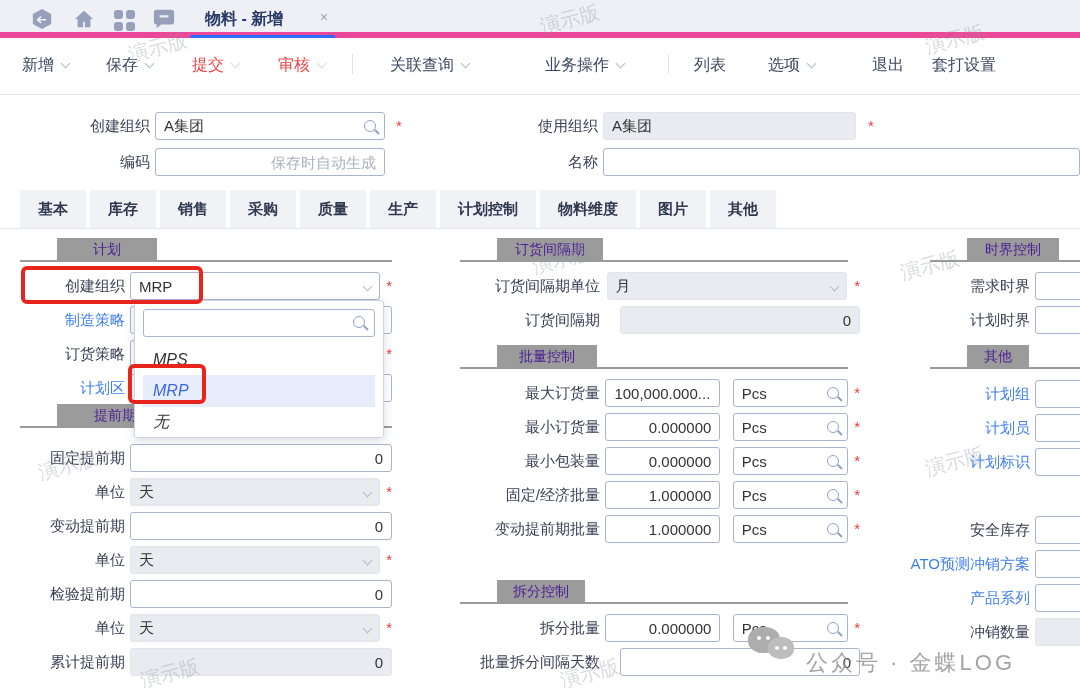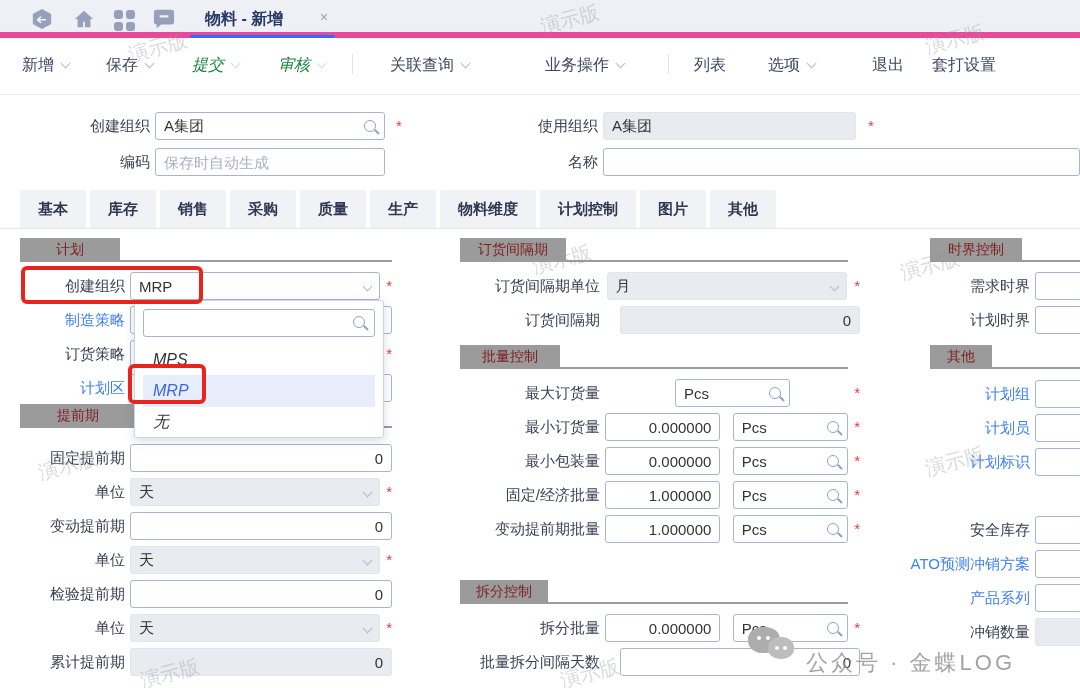--- a/index.html
+++ b/index.html
@@ -1,36 +1,36 @@
 <!DOCTYPE html>
 <html><head>
 <meta charset="utf-8">
 <style>
   * { box-sizing: border-box; margin:0; padding:0; }
   html,body { width:1080px; height:688px; }
   body {
     position:relative; overflow:hidden; background:#fff;
     font-family:"Liberation Sans","DejaVu Sans",sans-serif; color:#3a4154;
   }
-  .abs { position:absolute; }
+  .abs { position:absolute;text-align:right; }
 
   
   .topbar { position:absolute; left:0; top:0; width:1080px; height:38px; background:#eef0f5; border-bottom:6px solid #ec4899; }
   .tb-icon { position:absolute; top:8px; width:24px; height:22px; color:#96a0bb; cursor:pointer; }
   .tb-icon svg { width:100%; height:100%; fill:#96a0bb; }
   .grid-ic { display:grid; grid-template-columns:9px 9px; grid-template-rows:9px 9px; gap:3px; padding-top:1px; }
   .grid-ic i { background:#96a0bb; border-radius:3px; }
   .tab-title { position:absolute; left:205px; top:9px; font-size:16px; font-weight:bold; color:#273a66; }
   .tab-close { position:absolute; left:320px; top:9px; font-size:14px; color:#9aa2b5; cursor:pointer; }
   .tab-underline { position:absolute; left:190px; top:35px; width:145px; height:3px; background:#2f6bff; border-radius:2px; }
 
   
   .toolbar { position:absolute; left:0; top:38px; width:1080px; height:57px; background:#fff; border-bottom:1px solid #e8eaf0; }
   .tbi { position:absolute; top:17px; font-size:16px; color:#3c4860; cursor:pointer; white-space:nowrap; }
-  .tbi.dis { color:#15803d; cursor:default;font-style:italic; }
+  .tbi.dis { color:#ef4444; cursor:default; }
   .cv { display:inline-block; width:7px; height:7px; border:solid #b3bac9; border-width:0 1.5px 1.5px 0; transform:rotate(45deg); margin-left:8px; vertical-align:3px; }
   .tbi.dis .cv { border-color:#d7dbe4; }
   .tsep { position:absolute; top:16px; width:1px; height:20px; background:#dfe3ec; }
 
   
   .hlbl { position:absolute; font-size:15px; color:#3a4154; text-align:right; line-height:28px; }
   .inp { height:28px; border:1px solid #a9b4cf; border-radius:3px; background:#fff; display:flex; align-items:center; padding:0 8px; font-size:15px; color:#333; }
   .inp.dis { background:#e9ebf1; border-color:#e2e5ee; }
   .inp.num { justify-content:flex-end; }
   .inp.trunc { justify-content:flex-start; overflow:hidden; white-space:nowrap; }
@@ -41,21 +41,21 @@
   .mag::after { content:''; position:absolute; width:6px; height:1.6px; background:#8fa3c8; transform:rotate(45deg); right:-5px; bottom:-2px; }
   .req { color:#e53935; font-size:15px; margin-left:6px; line-height:28px; }
 
   
   .tabs { position:absolute; left:20px; top:190px; display:flex; gap:4px; }
   .tab { height:38px; line-height:38px; padding:0 18px; background:#f1f2f6; color:#2f3850; font-size:15px; font-weight:bold; cursor:pointer; border-radius:2px 2px 0 0; white-space:nowrap; }
   .tab.active { background:#2e63f6; color:#fff; }
   .tabs-line { position:absolute; left:0; top:228px; width:1080px; height:1px; background:#e4e7ee; }
 
   
-  .chip { position:absolute; height:24px; background:#9b9b9b; color:#7f1d1d; font-size:14px; display:flex; align-items:center; justify-content:center; z-index:1; }
+  .chip { position:absolute; height:24px; background:#9b9b9b; color:#4c1d95; font-size:14px; display:flex; align-items:center; justify-content:center; z-index:1;margin-left:37px; }
   .sline { position:absolute; height:2px; background:#9b9b9b; }
   .row { position:absolute; height:28px; display:flex; align-items:center; }
   .rL { left:20px; width:372px; }
   .rM { left:460px; width:400px;justify-content:space-between; }
   .rR { left:930px; width:280px; }
   .lb { font-size:15px; color:#3a4154; text-align:right; flex:0 0 auto; margin-right:5px; white-space:nowrap; }
   .rL .lb { width:105px; }
   .rM .lb { width:140px; }
   .rR .lb { width:100px; }
   .lb.link { color:#4080f0; cursor:pointer; }
@@ -154,22 +154,22 @@
 <span class="hlbl" style="left:490px;top:148px;width:108px">名称</span>
 <input class="real abs" style="left: 603px; top: 148px; width: 477px;">
 
 <div class="tabs">
   <span class="tab">基本</span>
   <span class="tab">库存</span>
   <span class="tab">销售</span>
   <span class="tab">采购</span>
   <span class="tab">质量</span>
   <span class="tab">生产</span>
+  <span class="tab">计划控制</span>
   <span class="tab">物料维度</span>
-  <span class="tab">计划控制</span>
   <span class="tab">图片</span>
   <span class="tab">其他</span>
 </div>
 <div class="tabs-line"></div>
 
 <div class="chip" style="left:20px;top:238px;width:100px">计划</div>
 <div class="sline" style="left:20px;top:260px;width:372px"></div>
 
 <div class="row rL" style="top:272px">
   <span class="lb">创建组织</span>
@@ -268,20 +268,21 @@
 <div class="row rM" style="top:306px">
   <span class="lb">订货间隔期</span>
   <div class="inp dis num fwide">0</div>
 </div>
 
 <div class="chip" style="left:460px;top:345px;width:100px">批量控制</div>
 <div class="sline" style="left:460px;top:367px;width:388px"></div>
 
 <div class="row rM" style="top:379px">
   <span class="lb">最大订货量</span>
+  <div class="inp trunc fnum">100,000.000...</div>
   <div class="inp between funit">
     <span>Pcs</span>
     <span class="mag"></span>
   </div>
   <span class="req">*</span>
 </div>
 <div class="row rM" style="top:413px">
   <span class="lb">最小订货量</span>
   <div class="inp num fnum">0.000000</div>
   <div class="inp between funit">

